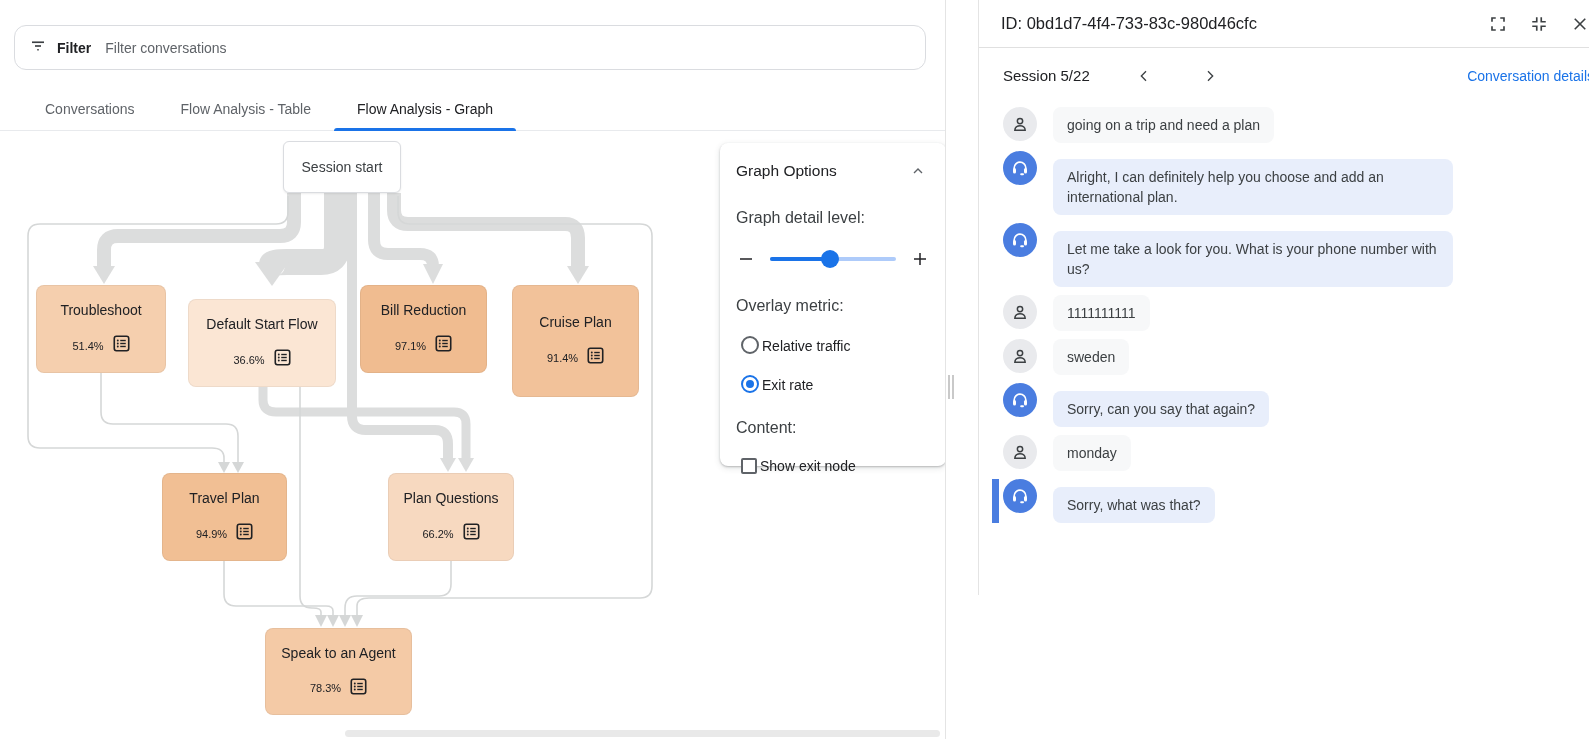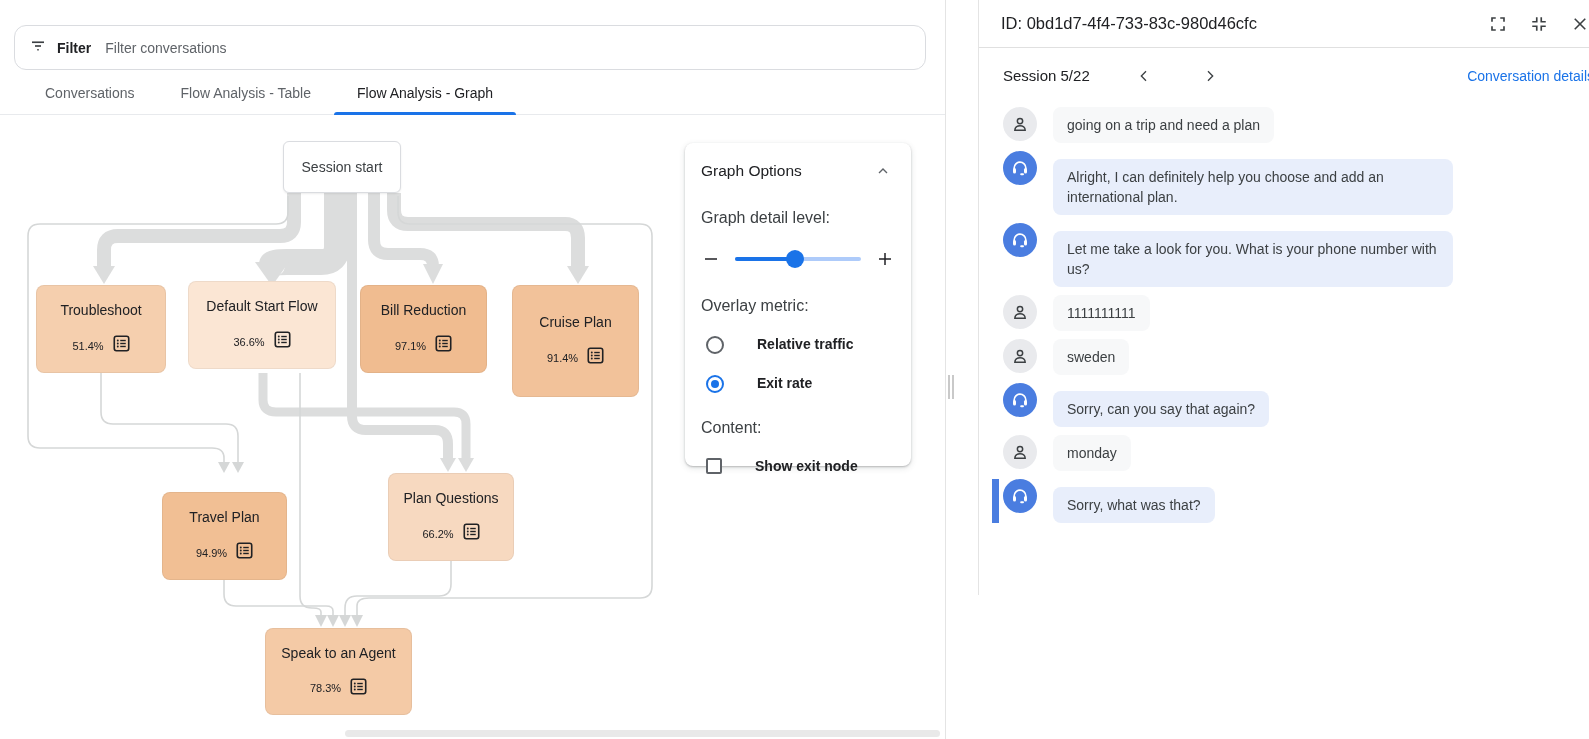--- a/index.html
+++ b/index.html
@@ -9,21 +9,21 @@
   
   .left-panel { position:absolute; left:0; top:0; width:946px; height:739px;
     border-right:1px solid #e4e4e4; background:#fff; overflow:hidden; }
 
   .filter-bar { position:absolute; left:14px; top:25px; width:912px; height:45px;
     border:1px solid #dadce0; border-radius:12px; display:flex; align-items:center;
     padding:0 14px; gap:10px; background:#fff; }
   .filter-label { font-size:14px; font-weight:bold; color:#202124; }
   .filter-placeholder { font-size:14px; color:#5f6368; margin-left:4px; }
 
-  .tabs { position:absolute; left:0; top:72px; width:946px; height:43px;
+  .tabs { position:absolute; left:0; top:88px; width:946px; height:43px;
     display:flex; align-items:flex-end; padding-left:22px; border-bottom:1px solid #e8eaed; }
   .tab { height:42px; display:flex; align-items:center; padding:0 23px;
     font-size:14px; color:#5f6368; cursor:pointer; position:relative; }
   .tab.active { color:#202124; font-weight:500; }
   .tab.active::after { content:""; position:absolute; left:0; right:0; bottom:-1px;
     height:3px; background:#1a73e8; border-radius:3px 3px 0 0; }
 
   
   .graph-area { position:absolute; left:0; top:131px; width:946px; height:608px; }
   svg.edges { position:absolute; left:0; top:0; }
@@ -34,45 +34,45 @@
   .node-title { font-size:14px; color:#202124; }
   .node-stats { display:flex; align-items:center; gap:9px; }
   .node-pct { font-size:11px; color:#202124; }
 
   .start-node { position:absolute; left:283px; top:10px; width:118px; height:52px;
     background:#fff; border:1px solid #dadce0; border-radius:6px;
     box-shadow:0 1px 2px rgba(0,0,0,0.08); display:flex; align-items:center;
     justify-content:center; font-size:14px; color:#3c4043; }
 
   .n-troubleshoot  { left:36px;  top:154px; width:130px; height:88px; }
-  .n-default       { left:188px; top:150px; width:148px; height:88px;align-items:center; }
+  .n-default       { left:188px; top:168px; width:148px; height:88px;align-items:center; }
   .n-bill          { left:360px; top:154px; width:127px; height:88px; }
   .n-cruise        { left:512px; top:154px; width:127px; height:112px;text-align:right; }
-  .n-travel        { left:162px; top:342px; width:125px; height:88px;margin-top:19px; }
+  .n-travel        { left:162px; top:342px; width:125px; height:88px; }
   .n-planq         { left:388px; top:342px; width:126px; height:88px; }
   .n-agent         { left:265px; top:497px; width:147px; height:87px; }
 
   .hscroll-thumb { position:absolute; left:345px; top:599px; width:595px; height:7px;
     border-radius:4px; background:#e9e9e9; }
 
   
-  .options-card { position:absolute; left:685px; top:143px; width:226px; height:323px;
+  .options-card { position:absolute; left:720px; top:143px; width:226px; height:323px;
     background:#fff; border-radius:8px; z-index:5;
     box-shadow:0 1px 2px rgba(60,64,67,.3), 0 2px 6px rgba(60,64,67,.15);
     padding:16px 16px 0 16px; }
   .options-head { display:flex; align-items:center; justify-content:space-between; }
   .options-title { font-size:15.5px; color:#202124; }
   .opt-label { font-size:16px; color:#3c4043; margin-top:26px; }
   .slider-row { display:flex; align-items:center; margin-top:20px; gap:14px; }
   .slider-track { position:relative; flex:1; height:4px; background:#aecbfa; border-radius:2px; }
   .slider-fill { position:relative; height:4px; background:#1a73e8; border-radius:2px; }
   .slider-thumb { position:absolute; right:-9px; top:-7px; width:18px; height:18px;
     border-radius:50%; background:#1a73e8; }
-  .radio-row, .check-row { display:flex; align-items:flex-start; gap:33px; margin-top:21px;
-    margin-left:5px; font-size:14px; color:#202124;font-weight:bold; }
+  .radio-row, .check-row { display:flex; align-items:flex-end; gap:3px; margin-top:21px;
+    margin-left:5px; font-size:14px; color:#202124; }
   .radio { width:18px; height:18px; border-radius:50%; border:2px solid #5f6368; background:#fff; }
   .radio.selected { border-color:#1a73e8; position:relative; }
   .radio.selected::after { content:""; position:absolute; left:3px; top:3px;
     width:8px; height:8px; border-radius:50%; background:#1a73e8; }
   .checkbox { width:16px; height:16px; border:2px solid #5f6368; border-radius:2px; background:#fff; }
 
   
   .divider-handle { position:absolute; left:948px; top:375px; width:8px; height:24px;
     display:flex; gap:2px; cursor:col-resize; }
   .divider-handle span { width:2px; height:24px; background:#c9c9c9; }

